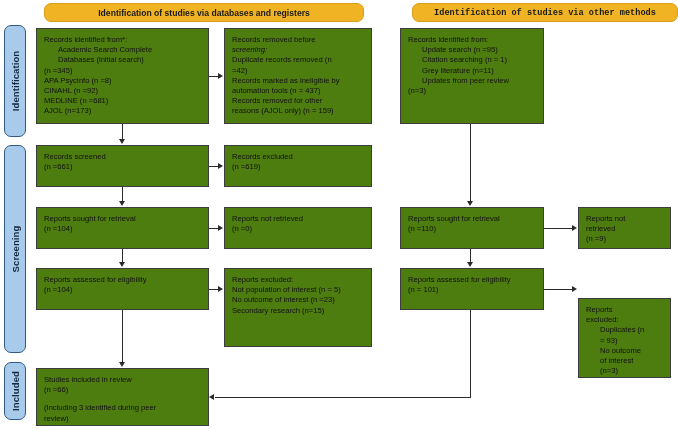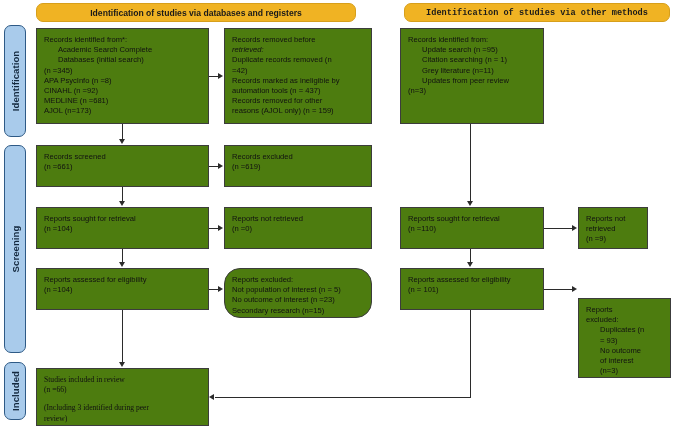--- a/index.html
+++ b/index.html
@@ -47,20 +47,21 @@
     border-radius: 7px;
     box-sizing: border-box;
     display: flex;
     align-items: center;
     justify-content: center;
     font-size: 8.6px;
     font-weight: bold;
     color: #1a1a1a;
     text-align: left;
     padding: 0 6px;
+    margin-left: 8px;
   }
 
   
   .box {
     position: absolute;
     background: #4d7c0f;
     border: 1px solid #3c3c3c;
     box-sizing: border-box;
     padding: 6px 7px;
     font-size: 7.6px;
@@ -137,21 +138,21 @@
         <div class="ln">APA PsycInfo (n =8)</div>
         <div class="ln">CINAHL (n =92)</div>
         <div class="ln">MEDLINE (n =681)</div>
         <div class="ln">AJOL (n=173)</div>
       </div>
     </div>
 
   <div class="box thick" style="left:224px; top:28px; width:148px; height:96px;">
       <div>
         <div class="ln">Records removed before</div>
-        <div class="ln it">retrieved:</div>
+        <div class="ln it">screening:</div>
         <div class="ln">Duplicate records removed (n</div>
         <div class="ln">=42)</div>
         <div class="ln">Records marked as ineligible by</div>
         <div class="ln">automation tools (n = 437)</div>
         <div class="ln">Records removed for other</div>
         <div class="ln">reasons (AJOL only) (n = 159)</div>
       </div>
     </div>
 
   <div class="box thick" style="left:36px; top:145px; width:173px; height:42px;">
@@ -182,30 +183,30 @@
       </div>
     </div>
 
   <div class="box thick" style="left:36px; top:268px; width:173px; height:42px;">
       <div class="mid">
         <div class="ln">Reports assessed for eligibility</div>
         <div class="ln">(n =104)</div>
       </div>
     </div>
 
-  <div class="box thick" style="left:224px; top:268px; width:148px; height:50px;border-radius:16px;">
+  <div class="box thick" style="left:224px; top:268px; width:148px; height:79px;">
       <div class="mid">
         <div class="ln">Reports excluded:</div>
         <div class="ln">Not population of interest (n = 5)</div>
         <div class="ln">No outcome of interest (n =23)</div>
         <div class="ln">Secondary research (n=15)</div>
       </div>
     </div>
 
-  <div class="box thick" style="left:36px; top:368px; width:173px; height:58px;font-family:Liberation Serif, serif;">
+  <div class="box thick" style="left:36px; top:368px; width:173px; height:58px;">
       <div>
         <div class="ln">Studies included in review</div>
         <div class="ln">(n =66)</div>
         <div class="gap"></div>
         <div class="ln">(Including 3 identified during peer</div>
         <div class="ln">review)</div>
       </div>
     </div>
 
   <div class="box thick" style="left:400px; top:28px; width:144px; height:96px;">
@@ -219,21 +220,21 @@
       </div>
     </div>
 
   <div class="box thick" style="left:400px; top:207px; width:144px; height:42px;">
       <div class="mid">
         <div class="ln">Reports sought for retrieval</div>
         <div class="ln">(n =110)</div>
       </div>
     </div>
 
-  <div class="box thick" style="left:578px; top:207px; width:70px; height:42px;">
+  <div class="box thick" style="left:578px; top:207px; width:93px; height:42px;">
       <div class="mid">
         <div class="ln">Reports not</div>
         <div class="ln">retrieved</div>
         <div class="ln">(n =9)</div>
       </div>
     </div>
 
   <div class="box thick" style="left:400px; top:268px; width:144px; height:42px;">
       <div class="mid">
         <div class="ln">Reports assessed for eligibility</div>

